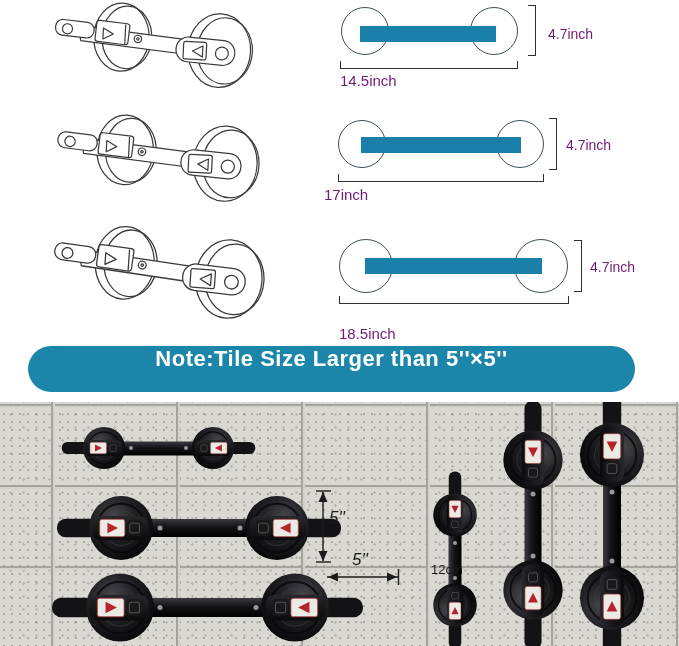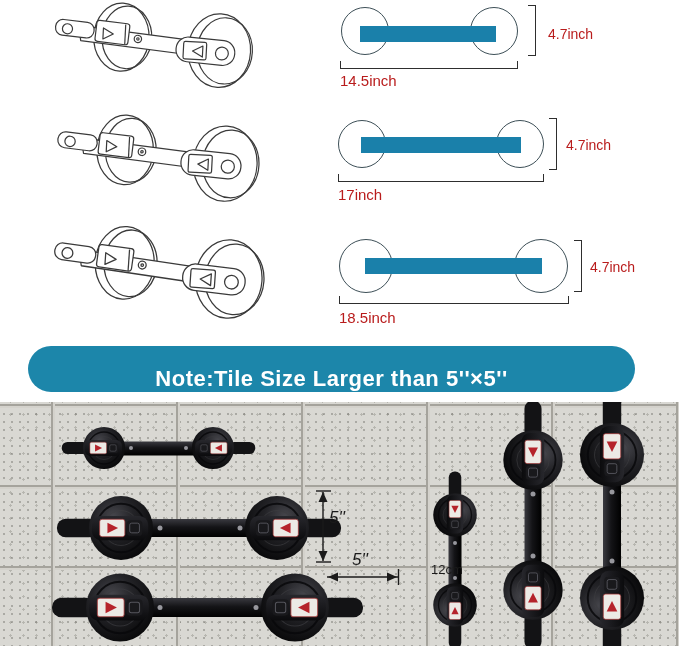--- a/index.html
+++ b/index.html
@@ -5,26 +5,26 @@
   html,body{margin:0;padding:0;background:#fff;}
   #page{position:relative;width:679px;height:646px;background:#ffffff;overflow:hidden;
         font-family:"Liberation Sans",sans-serif;}
 
   
   .diagram{position:absolute;left:0;top:0;width:0;height:0;}
   .circle{position:absolute;border:1.5px solid #3d4f57;border-radius:50%;box-sizing:border-box;background:#fff;}
   .bluebar{position:absolute;background:#1a80aa;}
   .hbracket{position:absolute;width:8px;border:1.6px solid #2e2e2e;border-left:none;box-sizing:border-box;}
   .wbracket{position:absolute;height:8px;border:1.6px solid #2e2e2e;border-top:none;box-sizing:border-box;}
-  .dim{position:absolute;color:#b91c1c;font-size:14px;white-space:nowrap;}
+  .dim{position:absolute;color:#701a75;font-size:14px;white-space:nowrap;}
   .wlabel{font-size:15px;}
 
   
   .banner{position:absolute;left:28px;top:346px;width:607px;height:46px;border-radius:23px;
-          background:#1c86aa;display:flex;align-items:flex-end;justify-content:center;}
+          background:#1c86aa;display:flex;align-items:flex-start;justify-content:center;}
   .banner span{color:#ffffff;font-size:22px;font-weight:bold;letter-spacing:.5px;}
 
   
   .photo{position:absolute;left:0;top:402px;width:679px;height:244px;overflow:hidden;
      background-color:#d9d8d3;
      background-image:
        linear-gradient(90deg,#a5a39c 0 2.5px,#d4d2cc 2.5px 4px,rgba(0,0,0,0) 4px),
        linear-gradient(180deg,#a5a39c 0 2.5px,#d4d2cc 2.5px 4px,rgba(0,0,0,0) 4px),
        radial-gradient(rgba(100,98,92,.40) 1px,rgba(0,0,0,0) 1.4px),
        radial-gradient(rgba(128,126,118,.38) 1px,rgba(0,0,0,0) 1.3px);
@@ -77,31 +77,31 @@
     <span class="dim wlabel" style="left:340px;top:72px;width:178px">14.5inch</span>
   </div>
 
   <div class="diagram">
     <div class="circle" style="left:338px;top:120px;width:48px;height:48px"></div>
     <div class="circle" style="left:496px;top:120px;width:48px;height:48px"></div>
     <div class="bluebar" style="left:361px;top:137px;width:160px;height:16px"></div>
     <div class="hbracket" style="left:549px;top:118px;height:52px"></div>
     <span class="dim" style="left:566px;top:137px">4.7inch</span>
     <div class="wbracket" style="left:338px;top:174px;width:206px"></div>
-    <span class="dim wlabel" style="left:338px;top:186px;width:206px">17inch</span>
+    <span class="dim wlabel" style="left:324px;top:186px;width:206px">17inch</span>
   </div>
 
   <div class="diagram">
     <div class="circle" style="left:339px;top:239px;width:54px;height:54px"></div>
     <div class="circle" style="left:514px;top:239px;width:54px;height:54px"></div>
     <div class="bluebar" style="left:365px;top:258px;width:177px;height:16px"></div>
     <div class="hbracket" style="left:574px;top:240px;height:52px"></div>
     <span class="dim" style="left:590px;top:259px">4.7inch</span>
     <div class="wbracket" style="left:339px;top:296px;width:230px"></div>
-    <span class="dim wlabel" style="left:339px;top:309px;width:230px">18.5inch</span>
+    <span class="dim wlabel" style="left:339px;top:325px;width:230px">18.5inch</span>
   </div>
 
   <div class="banner">
     <span>Note:Tile Size Larger than 5''×5''</span>
   </div>
 
   <div class="photo">
     <svg class="photo-svg" width="679" height="244" viewBox="0 402 679 244">
       <defs>
         <radialGradient id="cupg" cx="0.38" cy="0.32" r="0.78">

